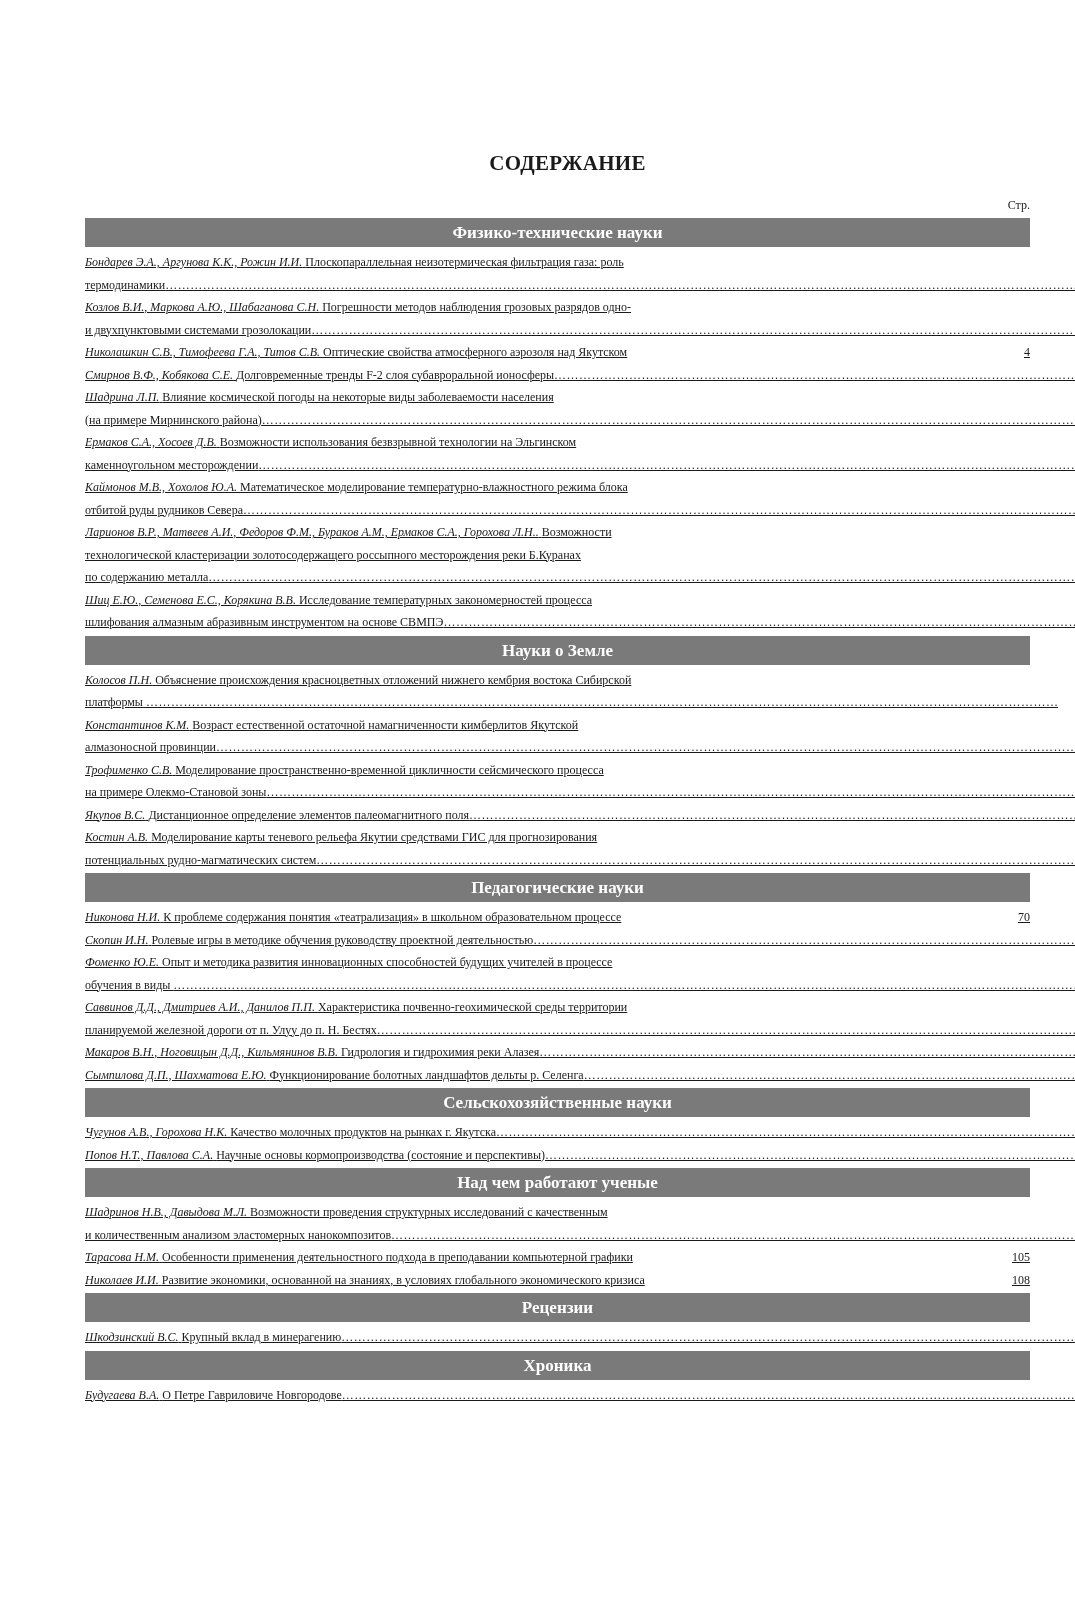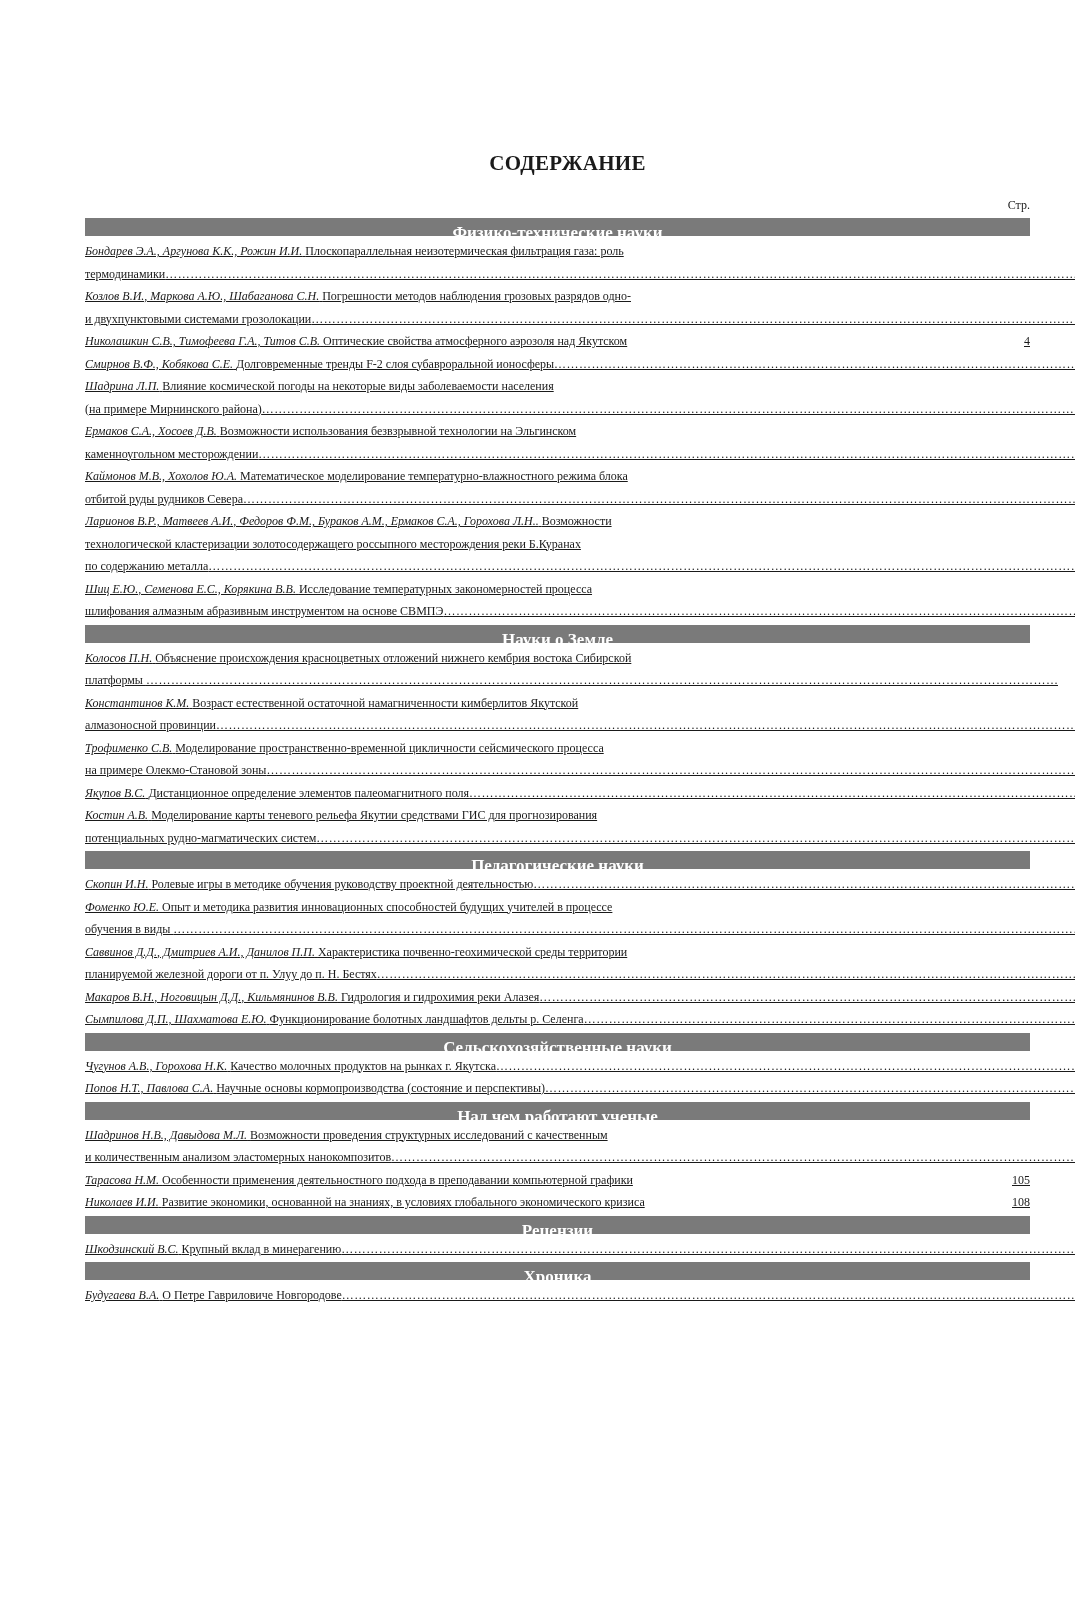--- a/index.html
+++ b/index.html
@@ -36,21 +36,21 @@
     line-height: 22px;
     margin-top: 16px;
     padding-right: 0px;
   }
   .section-bar {
     background: #7a7a7a;
     color: #ffffff;
     text-align: center;
     font-weight: bold;
     font-size: 17px;
-    height: 18px;
+    height: 29px;
     line-height: 30px;
     margin: 2px 0 4px 0;
   }
   .entry {
     display: flex;
     align-items: center;
     font-size: 12px;
     line-height: 22.5px;
     text-decoration: underline;
   }
@@ -155,20 +155,26 @@
       </div>
       <div class="entry">
         <div class="entry-text">
           <span class="line"><span class="authors">Костин А.В.</span> <span>Моделирование карты теневого рельефа Якутии средствами ГИС для прогнозирования</span></span>
           <span class="line"><span>потенциальных рудно-магматических систем</span><span class="dots">…………………………………………………………………………………………………………………………………………………………………………………………………</span></span>
         </div>
       </div>
       <div class="section-bar">Педагогические науки</div>
       <div class="entry">
         <div class="entry-text">
+          <span class="line"><span class="authors">Никонова Н.И.</span> <span>К проблеме содержания понятия «театрализация» в школьном образовательном процессе</span></span>
+        </div>
+        <div class="entry-page">70</div>
+      </div>
+      <div class="entry">
+        <div class="entry-text">
           <span class="line"><span class="authors">Скопин И.Н.</span> <span>Ролевые игры в методике обучения руководству проектной деятельностью</span><span class="dots">…………………………………………………………………………………………………………………………………………………………………………………………………</span></span>
         </div>
       </div>
       <div class="entry">
         <div class="entry-text">
           <span class="line"><span class="authors">Фоменко Ю.Е.</span> <span>Опыт и методика развития инновационных способностей будущих учителей в процессе</span></span>
           <span class="line"><span>обучения в виды </span><span class="dots">…………………………………………………………………………………………………………………………………………………………………………………………………</span></span>
         </div>
       </div>
       <div class="entry">

